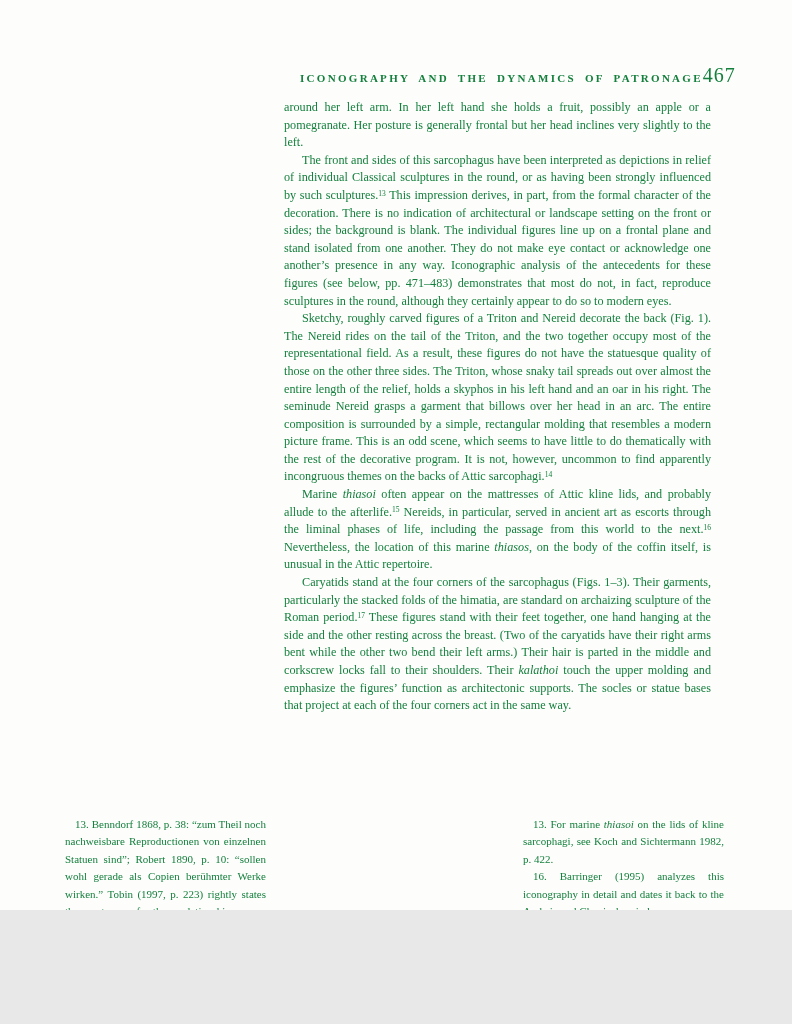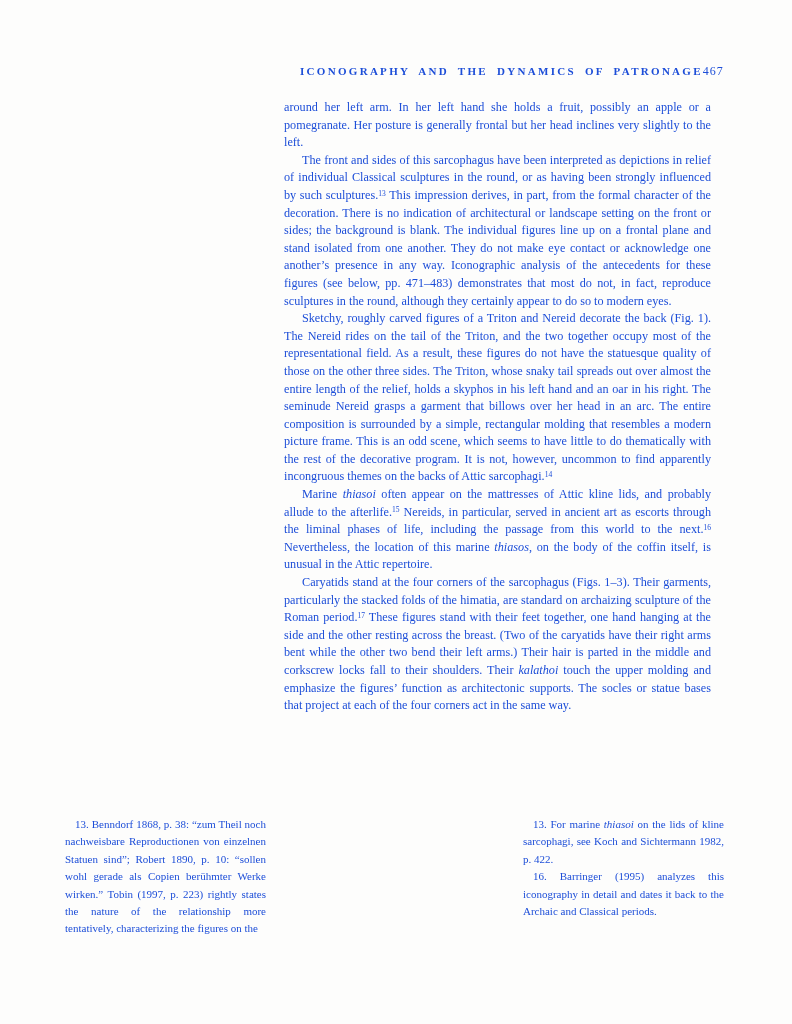--- a/index.html
+++ b/index.html
@@ -1,21 +1,21 @@
 <!DOCTYPE html>
 <html><head>
 <meta charset="utf-8">
 <style>
   html, body { margin: 0; padding: 0; background: #e8e8e8; }
   .page {
     position: relative;
     width: 792px;
-    height: 1024px;
+    height: 910px;
     background: #fdfdfc;
-    color: #1d4ed8;
+    color: #15803d;
     font-family: "Liberation Serif", "DejaVu Serif", serif;
     overflow: hidden;
     margin: 0 auto;
   }
   .running-head {
     position: absolute;
     left: 300px;
     top: 64px;
     width: 411px;
     display: flex;
@@ -23,21 +23,21 @@
     align-items: baseline;
   }
   .head-title {
     font-size: 11px;
     font-weight: bold;
     letter-spacing: 2.3px;
     word-spacing: 4px;
     white-space: nowrap;
   }
   .page-number {
-    font-size: 12px;
+    font-size: 20px;
     letter-spacing: 1px;
   }
   .content {
     position: absolute;
     top: 99px;
     left: 0;
     width: 792px;
   }
   .body-text {
     margin-left: 284px;

